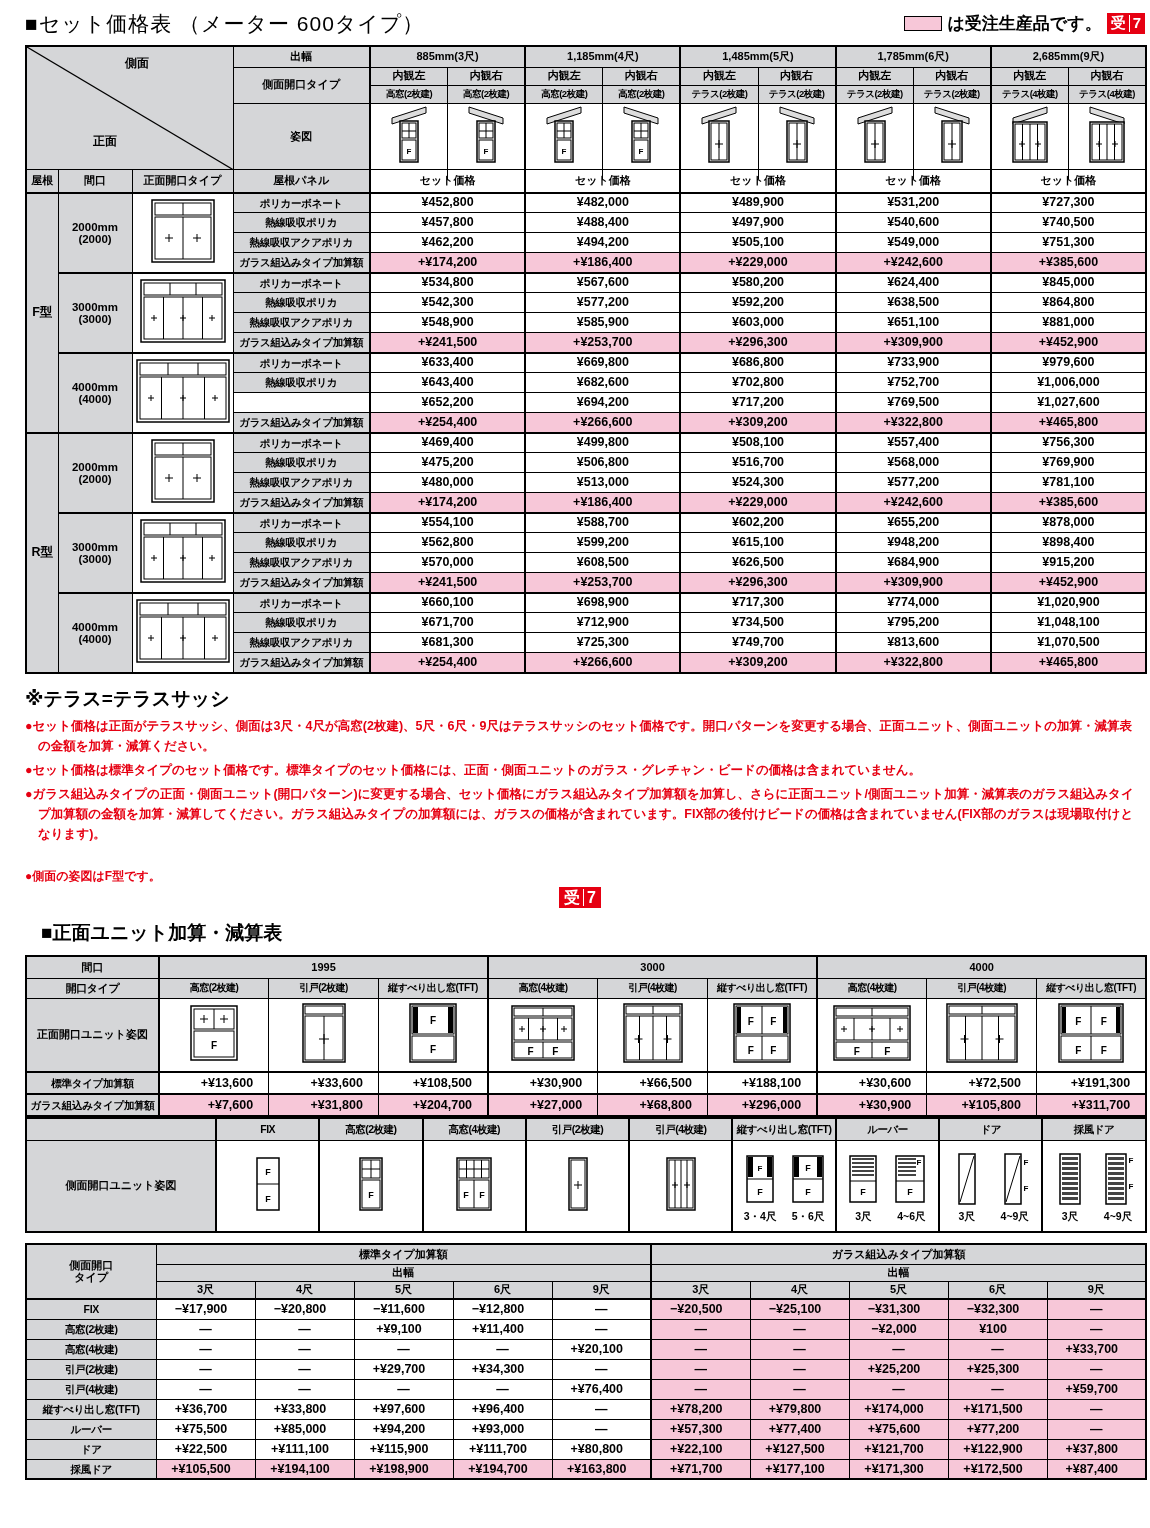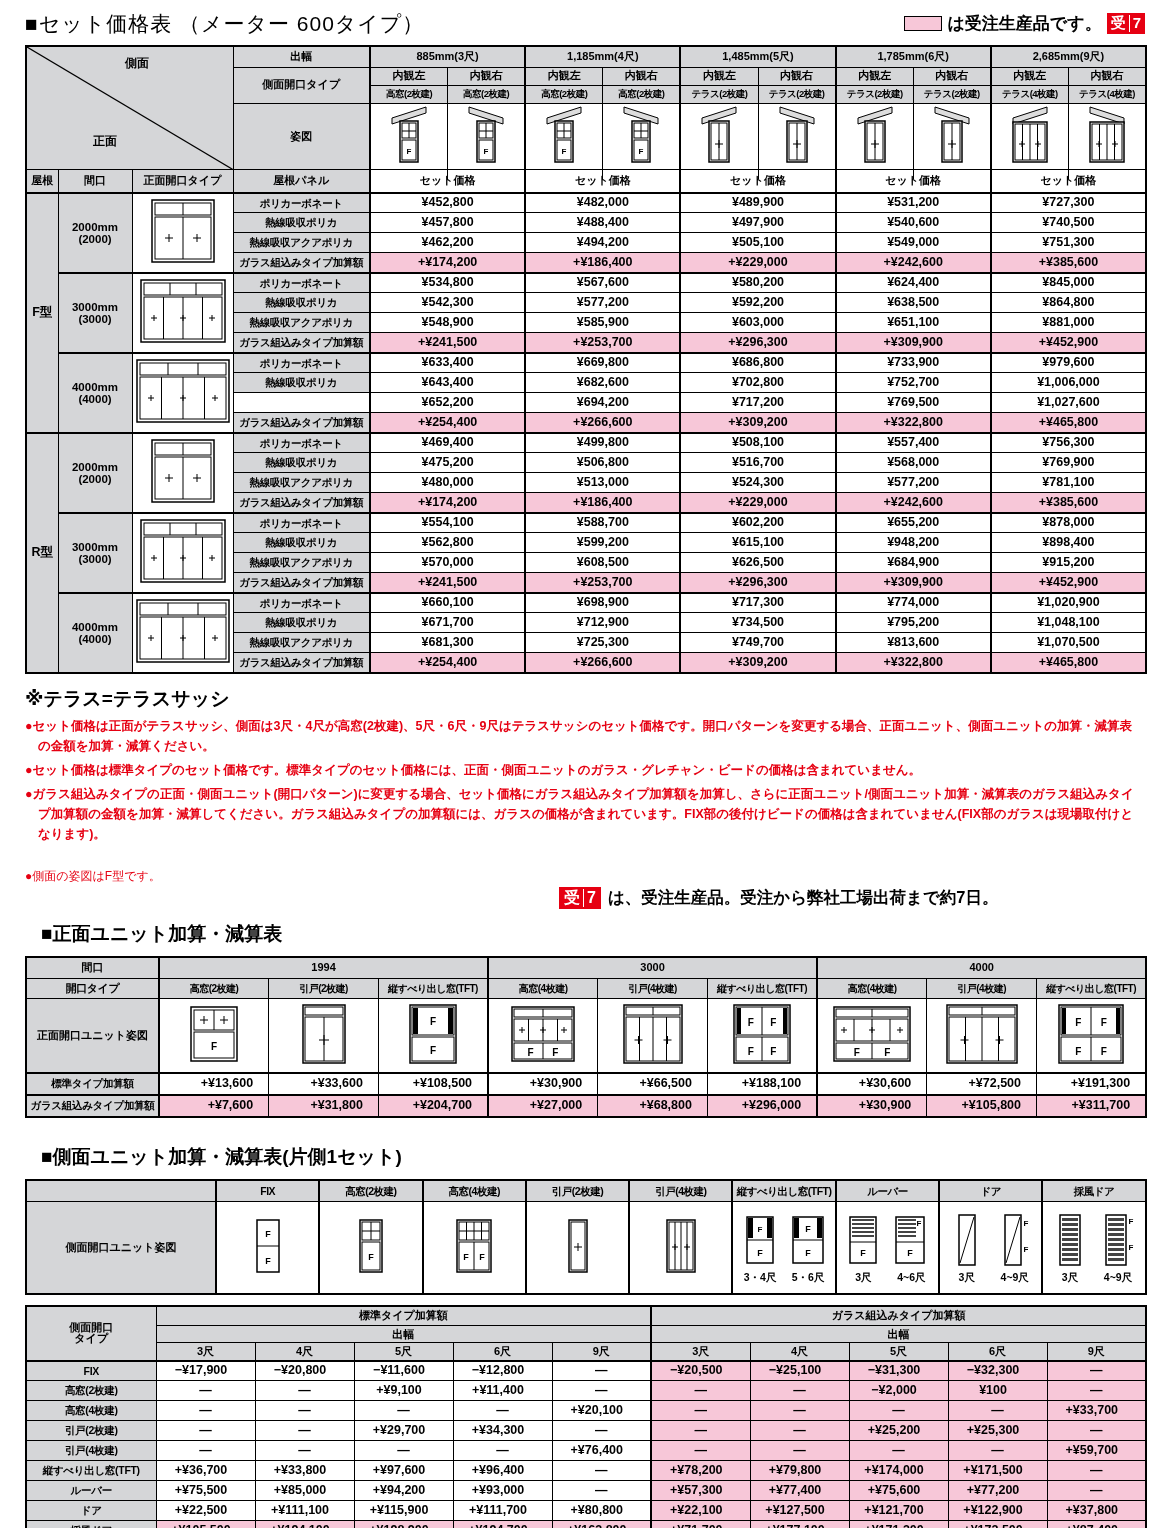--- a/index.html
+++ b/index.html
@@ -33,21 +33,21 @@
   .baycell{font-size:11.5px;font-weight:bold;line-height:1.3}
   .figcell,.ffigcell{background:#fff}
   .tick{background-image:linear-gradient(#000,#000);background-repeat:no-repeat;background-position:top center;background-size:1px 9px}
   .diag{position:relative;background:var(--gray);padding:0}
   .diag svg.dgline{position:absolute;left:0;top:0;width:100%;height:100%}
   .dg-top{position:absolute;top:10px;left:98px;font-size:12px;font-weight:bold}
   .dg-bot{position:absolute;top:88px;left:66px;font-size:12px;font-weight:bold}
 
   .nheading{font-size:19px;font-weight:bold;margin:12px 0 4px}
   .note{color:var(--red);font-size:12.5px;line-height:1.6;padding-left:13px;text-indent:-13px;margin:4px 0;width:1118px;font-weight:bold}
-  .sidenote{color:var(--red);font-size:12px;margin:24px 0 0;font-weight:normal}
+  .sidenote{color:var(--red);font-size:12px;margin:24px 0 0;font-weight:bold}
   .ordernote{display:flex;align-items:center;gap:7px;font-size:16.5px;font-weight:bold;margin:2px 0 12px 534px}
   .sectitle{font-size:19px;font-weight:bold;margin:10px 16px 9px}
 
   #frontTable .fr1 td{height:22px}
   #frontTable .fr2 td{height:20px;font-size:10px;font-weight:bold;letter-spacing:-0.5px}
   #frontTable .fr3 td{height:74px}
   #frontTable .fr4 td{height:22px}
   #frontTable .fprice{font-weight:bold;font-size:12.5px;text-align:right;padding-right:15px}
 
   #sideFigTable .sfh td{height:22px;font-size:10.5px;letter-spacing:-0.5px;font-weight:bold}
@@ -543,41 +543,40 @@
     </div>
 
   <div class="sidenote">●側面の姿図はF型です。</div>
 
   <div class="ordernote">
     <span class="badge big">
         <span>受</span>
         <span class="bsep"></span>
         <span>7</span>
       </span>
-    <span>は、受注生産品。受注から弊社工場出荷まで約7日。</span>
   </div>
 
   <div class="sectitle">■正面ユニット加算・減算表</div>
   <table id="frontTable" class="tbl">
       <colgroup>
         <col style="width:133px">
         <col style="width:109.7px">
         <col style="width:109.7px">
         <col style="width:109.7px">
         <col style="width:109.7px">
         <col style="width:109.7px">
         <col style="width:109.7px">
         <col style="width:109.7px">
         <col style="width:109.7px">
         <col style="width:109.7px">
       </colgroup>
       <tbody>
         <tr class="fr1">
           <td class="gray hh">間口</td>
-          <td class="gray hh gL" colspan="3">1994</td>
+          <td class="gray hh gL" colspan="3">1995</td>
           <td class="gray hh gL" colspan="3">3000</td>
           <td class="gray hh gL" colspan="3">4000</td>
         </tr>
         <tr class="fr2">
           <td class="gray" style="font-size:11px">開口タイプ</td>
           <td class="gray gL">高窓(2枚建)</td>
           <td class="gray">引戸(2枚建)</td>
           <td class="gray">縦すべり出し窓(TFT)</td>
           <td class="gray gL">高窓(4枚建)</td>
           <td class="gray">引戸(4枚建)</td>
@@ -727,21 +726,20 @@
           <td class="fprice gT gL pink">+¥27,000</td>
           <td class="fprice gT pink">+¥68,800</td>
           <td class="fprice gT pink">+¥296,000</td>
           <td class="fprice gT gL pink">+¥30,900</td>
           <td class="fprice gT pink">+¥105,800</td>
           <td class="fprice gT pink">+¥311,700</td>
         </tr>
       </tbody>
     </table>
 
-  <div class="sectitle" style="margin-top:26px">■側面ユニット加算・減算表(片側1セット)</div>
   <table id="sideFigTable" class="tbl">
       <colgroup>
         <col style="width:190px">
         <col style="width:103.3px">
         <col style="width:103.3px">
         <col style="width:103.3px">
         <col style="width:103.3px">
         <col style="width:103.3px">
         <col style="width:103.3px">
         <col style="width:103.3px">

